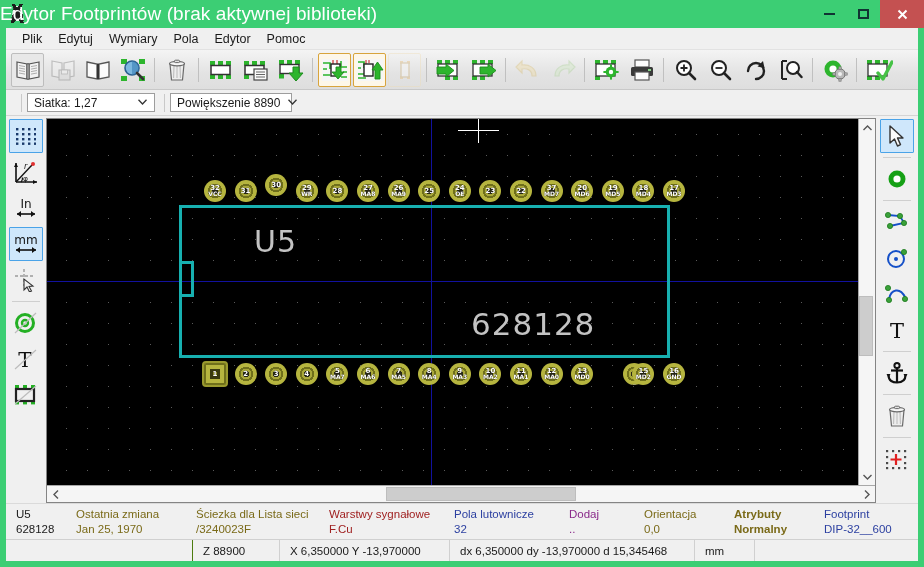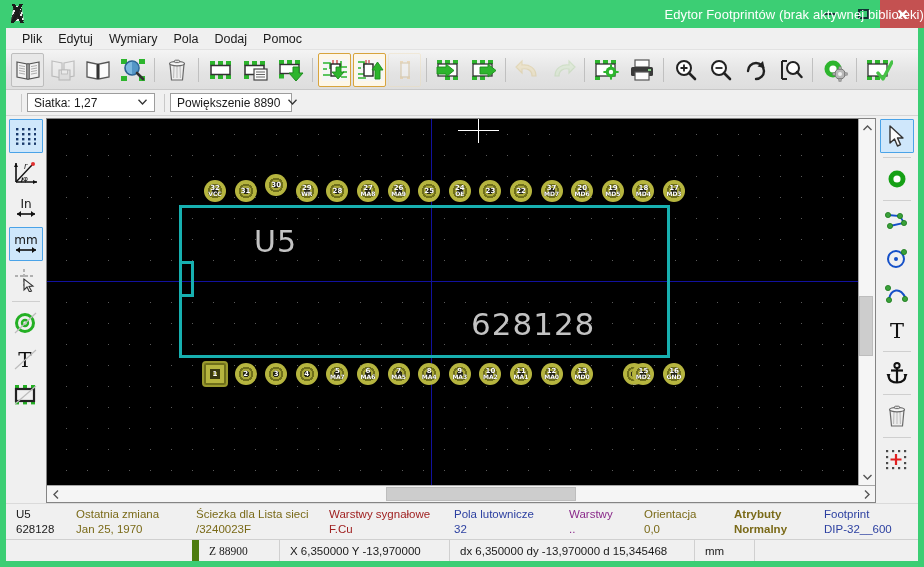--- a/index.html
+++ b/index.html
@@ -37,22 +37,22 @@
       linear-gradient(115deg, transparent 0 38%, #1b1b1b 38% 52%, transparent 52% 100%),
       linear-gradient(65deg, transparent 0 42%, #1b1b1b 42% 56%, transparent 56% 100%);
   }
   #app-icon .ki2 {
     position:absolute; left:3px; top:3px; width:13px; height:15px;
     background: repeating-linear-gradient(120deg,#efefef 0 2px,#2a2a2a 2px 4px);
     clip-path: polygon(20% 0,80% 0,100% 100%,0 100%);
   }
   #title-text {
     position: absolute; left: 0; right: 0;
-    text-align: right;
-    font-size: 13px; color: #ffffff;
+    text-align: left;
+    font-size: 19px; color: #ffffff;
     letter-spacing: 0.1px;
     pointer-events: none;
   }
   #winbtns { margin-left: auto; display: flex; height: 28px; align-items: stretch; }
   .winbtn {
     width: 34px; display: flex; align-items: center; justify-content: center;
     color: #10341f; font-size: 13px;
   }
   .winbtn.min span { display:block; width:11px; height:2px; background:#133; }
   .winbtn.max span { display:block; width:11px; height:10px; border:2px solid #133; }
@@ -286,21 +286,21 @@
     margin: 0 6px 0 6px;
     display: flex; align-items: stretch;
     border-top: 1px solid #d0d0d0;
     font-size: 11.5px; color: #1a1a1a;
   }
   .cfield {
     display:flex; align-items:center;
     border-right: 1px solid #d0d0d0;
     padding: 0 10px; white-space: nowrap;
   }
-  .cfield.first { border-left: 7px solid #4d7c0f; font-family: Liberation Serif, serif; }
+  .cfield.first { border-left: 1px solid #4d7c0f; }
   .cfield.blank { flex: 1 1 auto; border-right:none; }
 
   #bottom-strip { flex: 0 0 6px; background:#3cce74; }
 </style>
 </head>
 <body>
 
 <div id="app">
 
   <div id="titlebar">
@@ -322,21 +322,21 @@
         </svg>
       </div>
     </div>
   </div>
 
   <div id="menubar">
     <div class="menu-item">Plik</div>
     <div class="menu-item">Edytuj</div>
     <div class="menu-item">Wymiary</div>
     <div class="menu-item">Pola</div>
-    <div class="menu-item">Dodaj</div>
+    <div class="menu-item">Edytor</div>
     <div class="menu-item">Pomoc</div>
   </div>
 
   <div id="toolbar-main">
 
     <div class="tb-btn pressed">
       <svg width="26" height="24" viewBox="0 0 26 24">
         <path d="M2 4 L12 6 L12 21 L2 19 Z" fill="#f2f2f2" stroke="#555" stroke-width="1.2"></path>
         <path d="M24 4 L14 6 L14 21 L24 19 Z" fill="#f2f2f2" stroke="#555" stroke-width="1.2"></path>
         <path d="M12 6 L13 5.6 L14 6 L14 21 L13 21.4 L12 21 Z" fill="#cfcfcf" stroke="#555" stroke-width="1"></path>
@@ -1003,21 +1003,21 @@
       </div>
       <div class="sfield" style="color: rgb(160, 34, 34); flex: 0 0 125px;">
         <div class="l">Warstwy sygnałowe</div>
         <div class="v">F.Cu</div>
       </div>
       <div class="sfield" style="color: rgb(43, 63, 160); flex: 0 0 115px;">
         <div class="l">Pola lutownicze</div>
         <div class="v">32</div>
       </div>
       <div class="sfield" style="color: rgb(138, 42, 138); flex: 0 0 75px;">
-        <div class="l">Warstwy</div>
+        <div class="l">Dodaj</div>
         <div class="v">..</div>
       </div>
       <div class="sfield" style="color: rgb(122, 106, 24); flex: 0 0 90px;">
         <div class="l">Orientacja</div>
         <div class="v">0,0</div>
       </div>
       <div class="sfield" style="color: rgb(122, 106, 24); flex: 0 0 90px; font-weight: bold;">
         <div class="l">Atrybuty</div>
         <div class="v">Normalny</div>
       </div>

